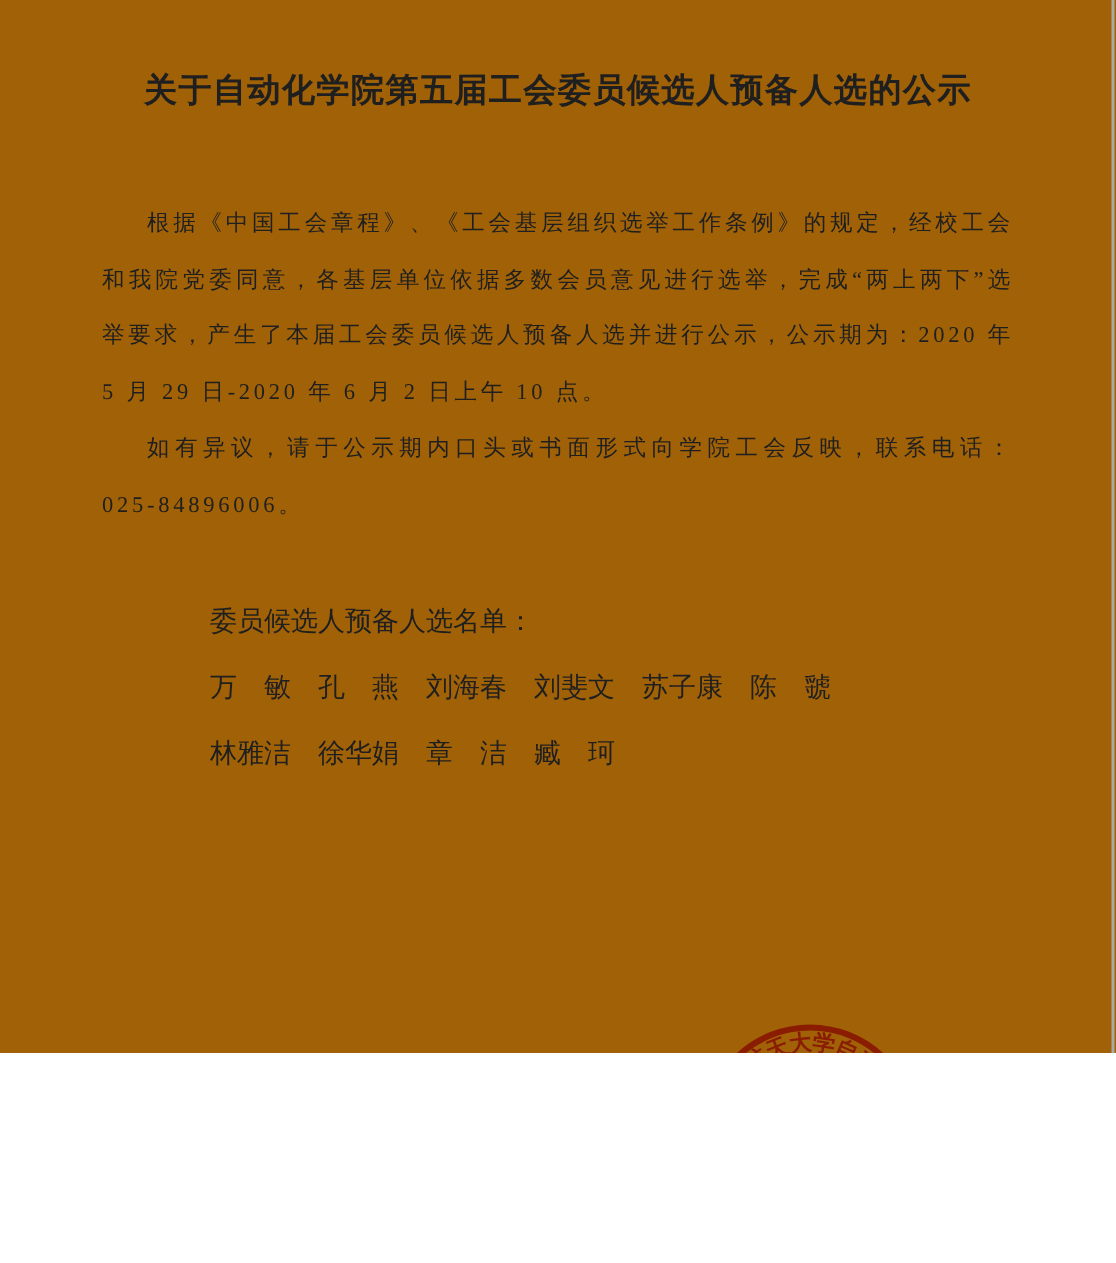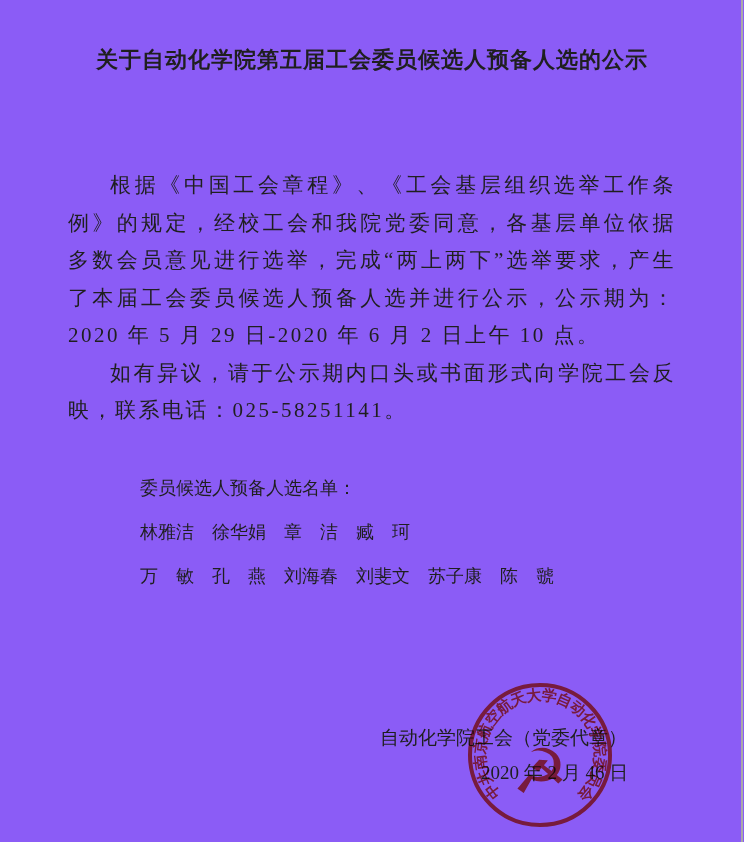--- a/index.html
+++ b/index.html
@@ -1,21 +1,21 @@
 <!DOCTYPE html>
 <html><head>
 <meta charset="utf-8">
 <style>
   * { margin: 0; padding: 0; box-sizing: border-box; }
   html, body { background: #ffffff; }
   .page {
     position: relative;
     width: 744px;
-    height: 842px;
-    background: #8b5cf6;
+    height: 702px;
+    background: #a16207;
     font-family: "Liberation Serif", "DejaVu Serif", serif;
     color: #1f1f1f;
     overflow: hidden;
   }
   .page-border-right {
     position: absolute;
     top: 0; bottom: 0; right: 1px;
     width: 2px;
     background: #a9a9a9;
   }
@@ -24,22 +24,22 @@
     padding: 45px 68px 0 68px;
   }
   .title {
     font-size: 22px;
     font-weight: 700;
     text-align: center;
     line-height: 30px;
     letter-spacing: 1px;
   }
   .body-block {
-    margin-top: 92px;
-    font-size: 21px;
+    margin-top: 56px;
+    font-size: 15px;
     line-height: 37.5px;
     letter-spacing: 2.5px;
     text-align: justify;
   }
   .body-block p { text-indent: 2em; }
   .list-block {
     margin-top: 36px;
     font-size: 18px;
     line-height: 44px;
     letter-spacing: 0;
@@ -85,27 +85,27 @@
 <body>
 
 <div class="page">
 
   <div class="doc">
 
     <div class="title">关于自动化学院第五届工会委员候选人预备人选的公示</div>
 
     <div class="body-block">
       <p>根据《中国工会章程》、《工会基层组织选举工作条例》的规定，经校工会和我院党委同意，各基层单位依据多数会员意见进行选举，完成“两上两下”选举要求，产生了本届工会委员候选人预备人选并进行公示，公示期为：2020 年 5 月 29 日-2020 年 6 月 2 日上午 10 点。</p>
-      <p>如有异议，请于公示期内口头或书面形式向学院工会反映，联系电话：025-58251141。</p>
+      <p>如有异议，请于公示期内口头或书面形式向学院工会反映，联系电话：025-84896006。</p>
     </div>
 
     <div class="list-block">
       <div>委员候选人预备人选名单：</div>
+      <div>万　敏　孔　燕　刘海春　刘斐文　苏子康　陈　虢</div>
       <div>林雅洁　徐华娟　章　洁　臧　珂</div>
-      <div>万　敏　孔　燕　刘海春　刘斐文　苏子康　陈　虢</div>
     </div>
 
   </div>
 
   <div class="sig-block">
     <div class="signature-line">自动化学院工会（党委代章）</div>
     <div class="date-line">2020 年 2 月 46 日</div>
   </div>
 
   <div class="seal">

